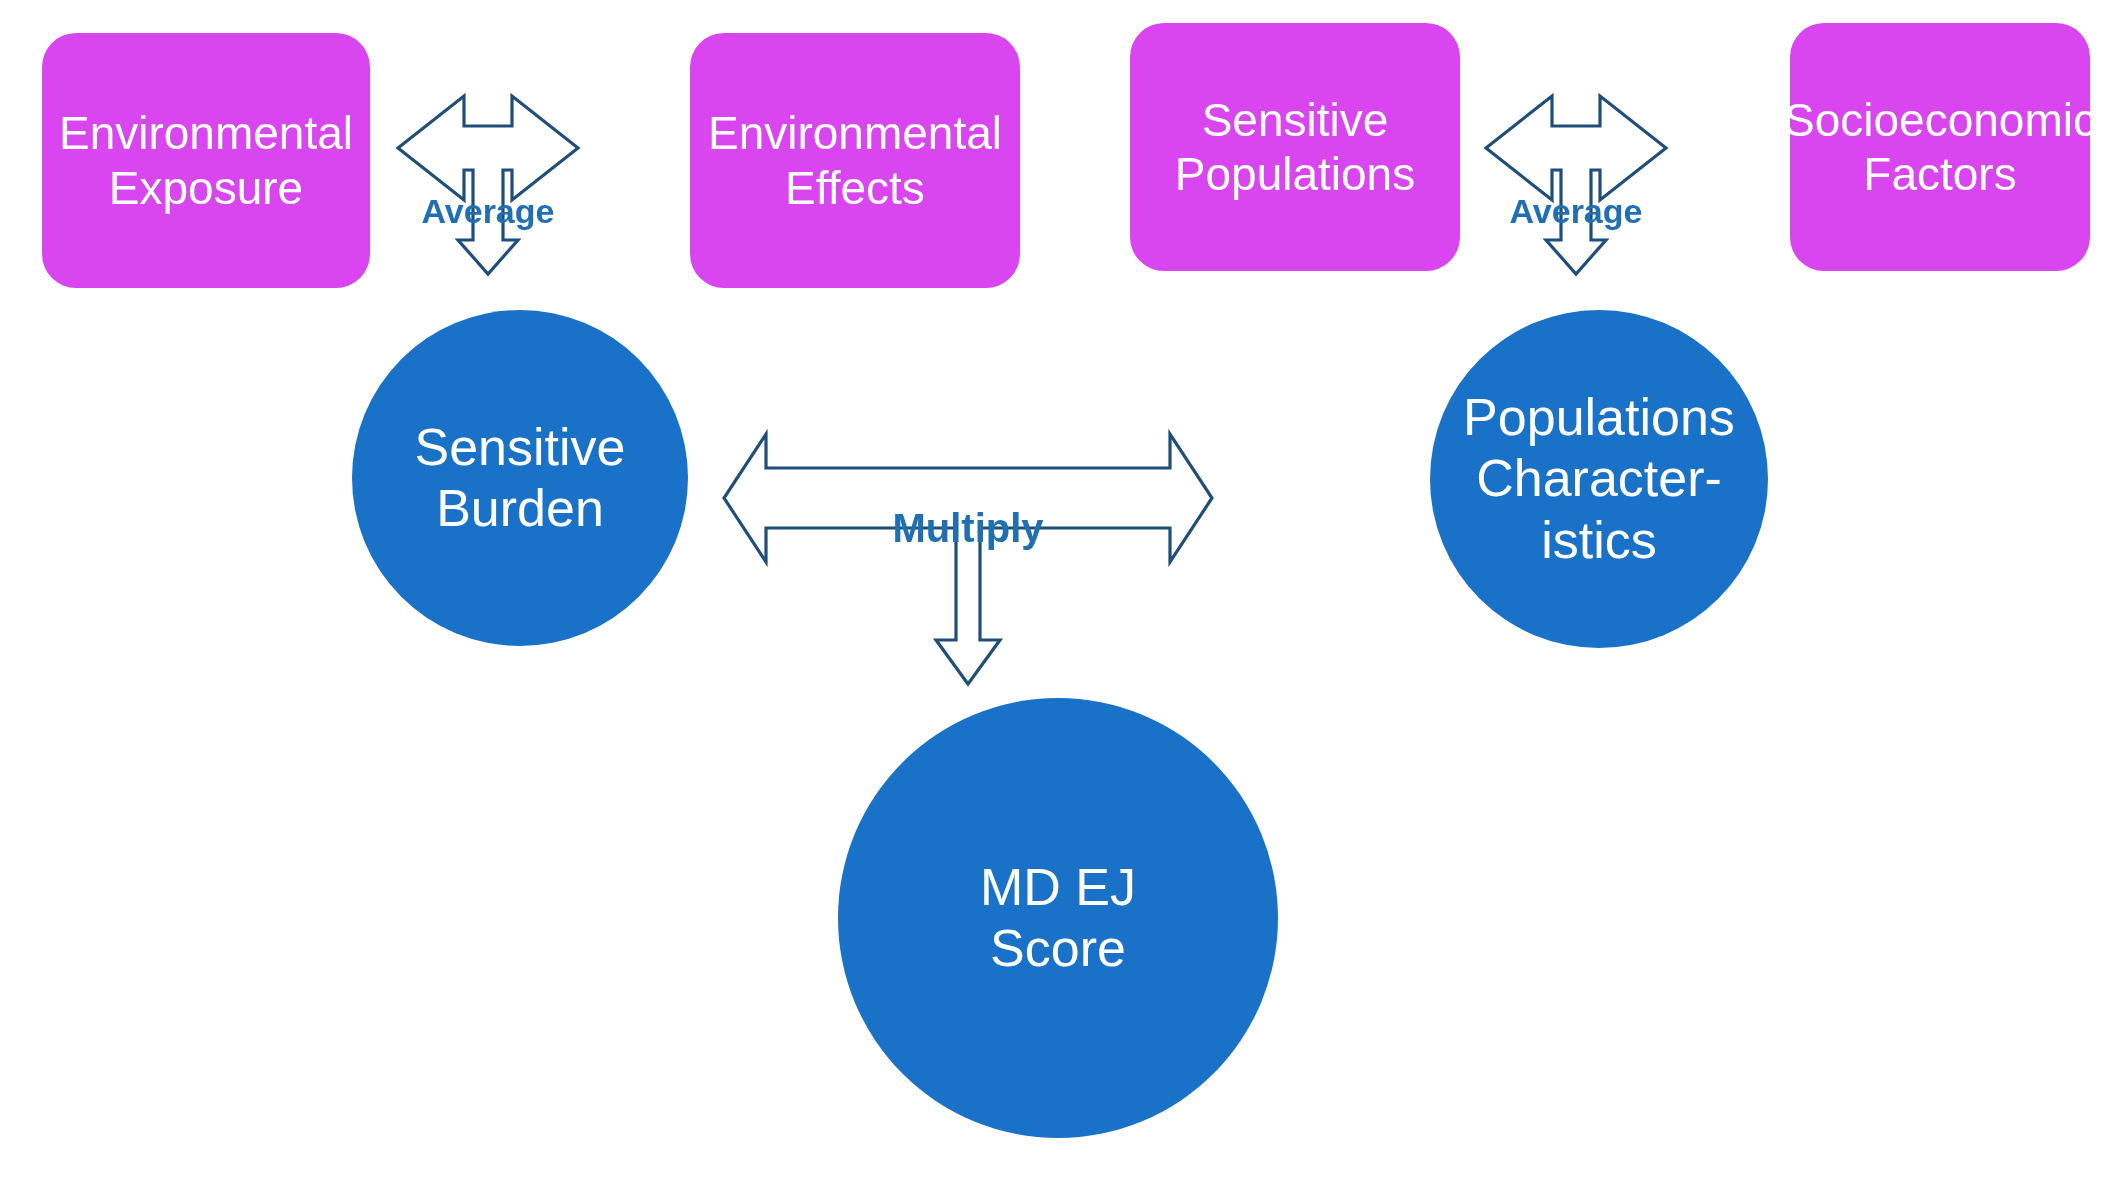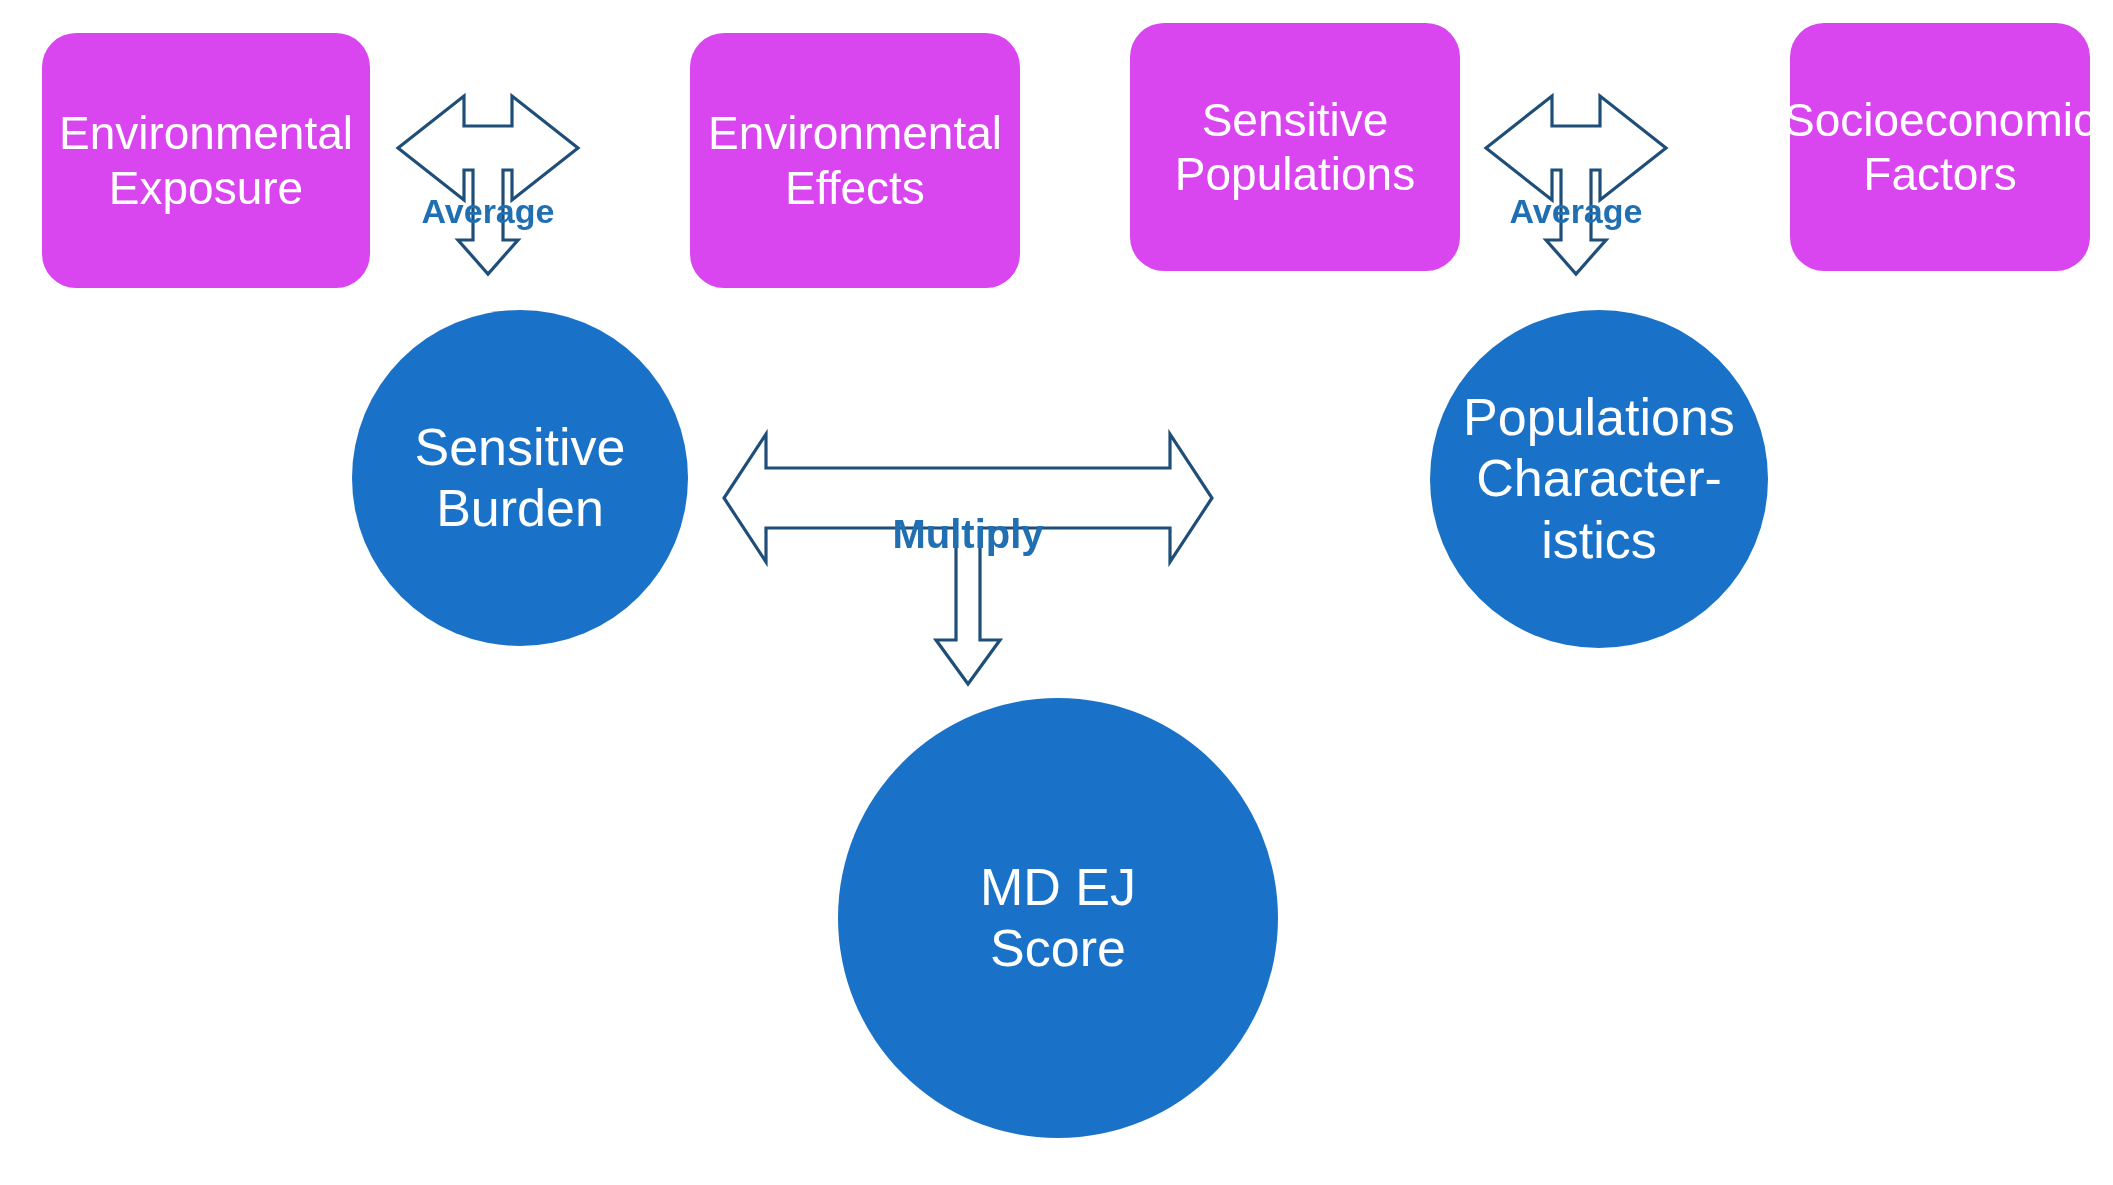--- a/index.html
+++ b/index.html
@@ -79,21 +79,21 @@
   #circle-popchar    { left: 1430px; top: 310px; width: 338px; height: 338px; font-size: 52px; }
   #circle-mdej       { left: 838px;  top: 698px; width: 440px; height: 440px; font-size: 52px; }
 
   #arrow-average-left  { left: 390px;  top: 88px;  width: 196px; height: 190px; }
   #arrow-average-left  .arrow-label { top: 104px; font-size: 34px; }
 
   #arrow-average-right { left: 1478px; top: 88px;  width: 196px; height: 190px; }
   #arrow-average-right .arrow-label { top: 104px; font-size: 34px; }
 
   #arrow-multiply      { left: 718px;  top: 428px; width: 500px; height: 262px; }
-  #arrow-multiply      .arrow-label { top: 84px;  font-size: 40px; }
+  #arrow-multiply      .arrow-label { top: 78px;  font-size: 40px; }
 </style>
 </head>
 <body>
 
 <div id="stage">
 
   <div class="box" id="box-env-exposure">
     <span style="white-space:pre-line">Environmental
 Exposure</span>
   </div>

